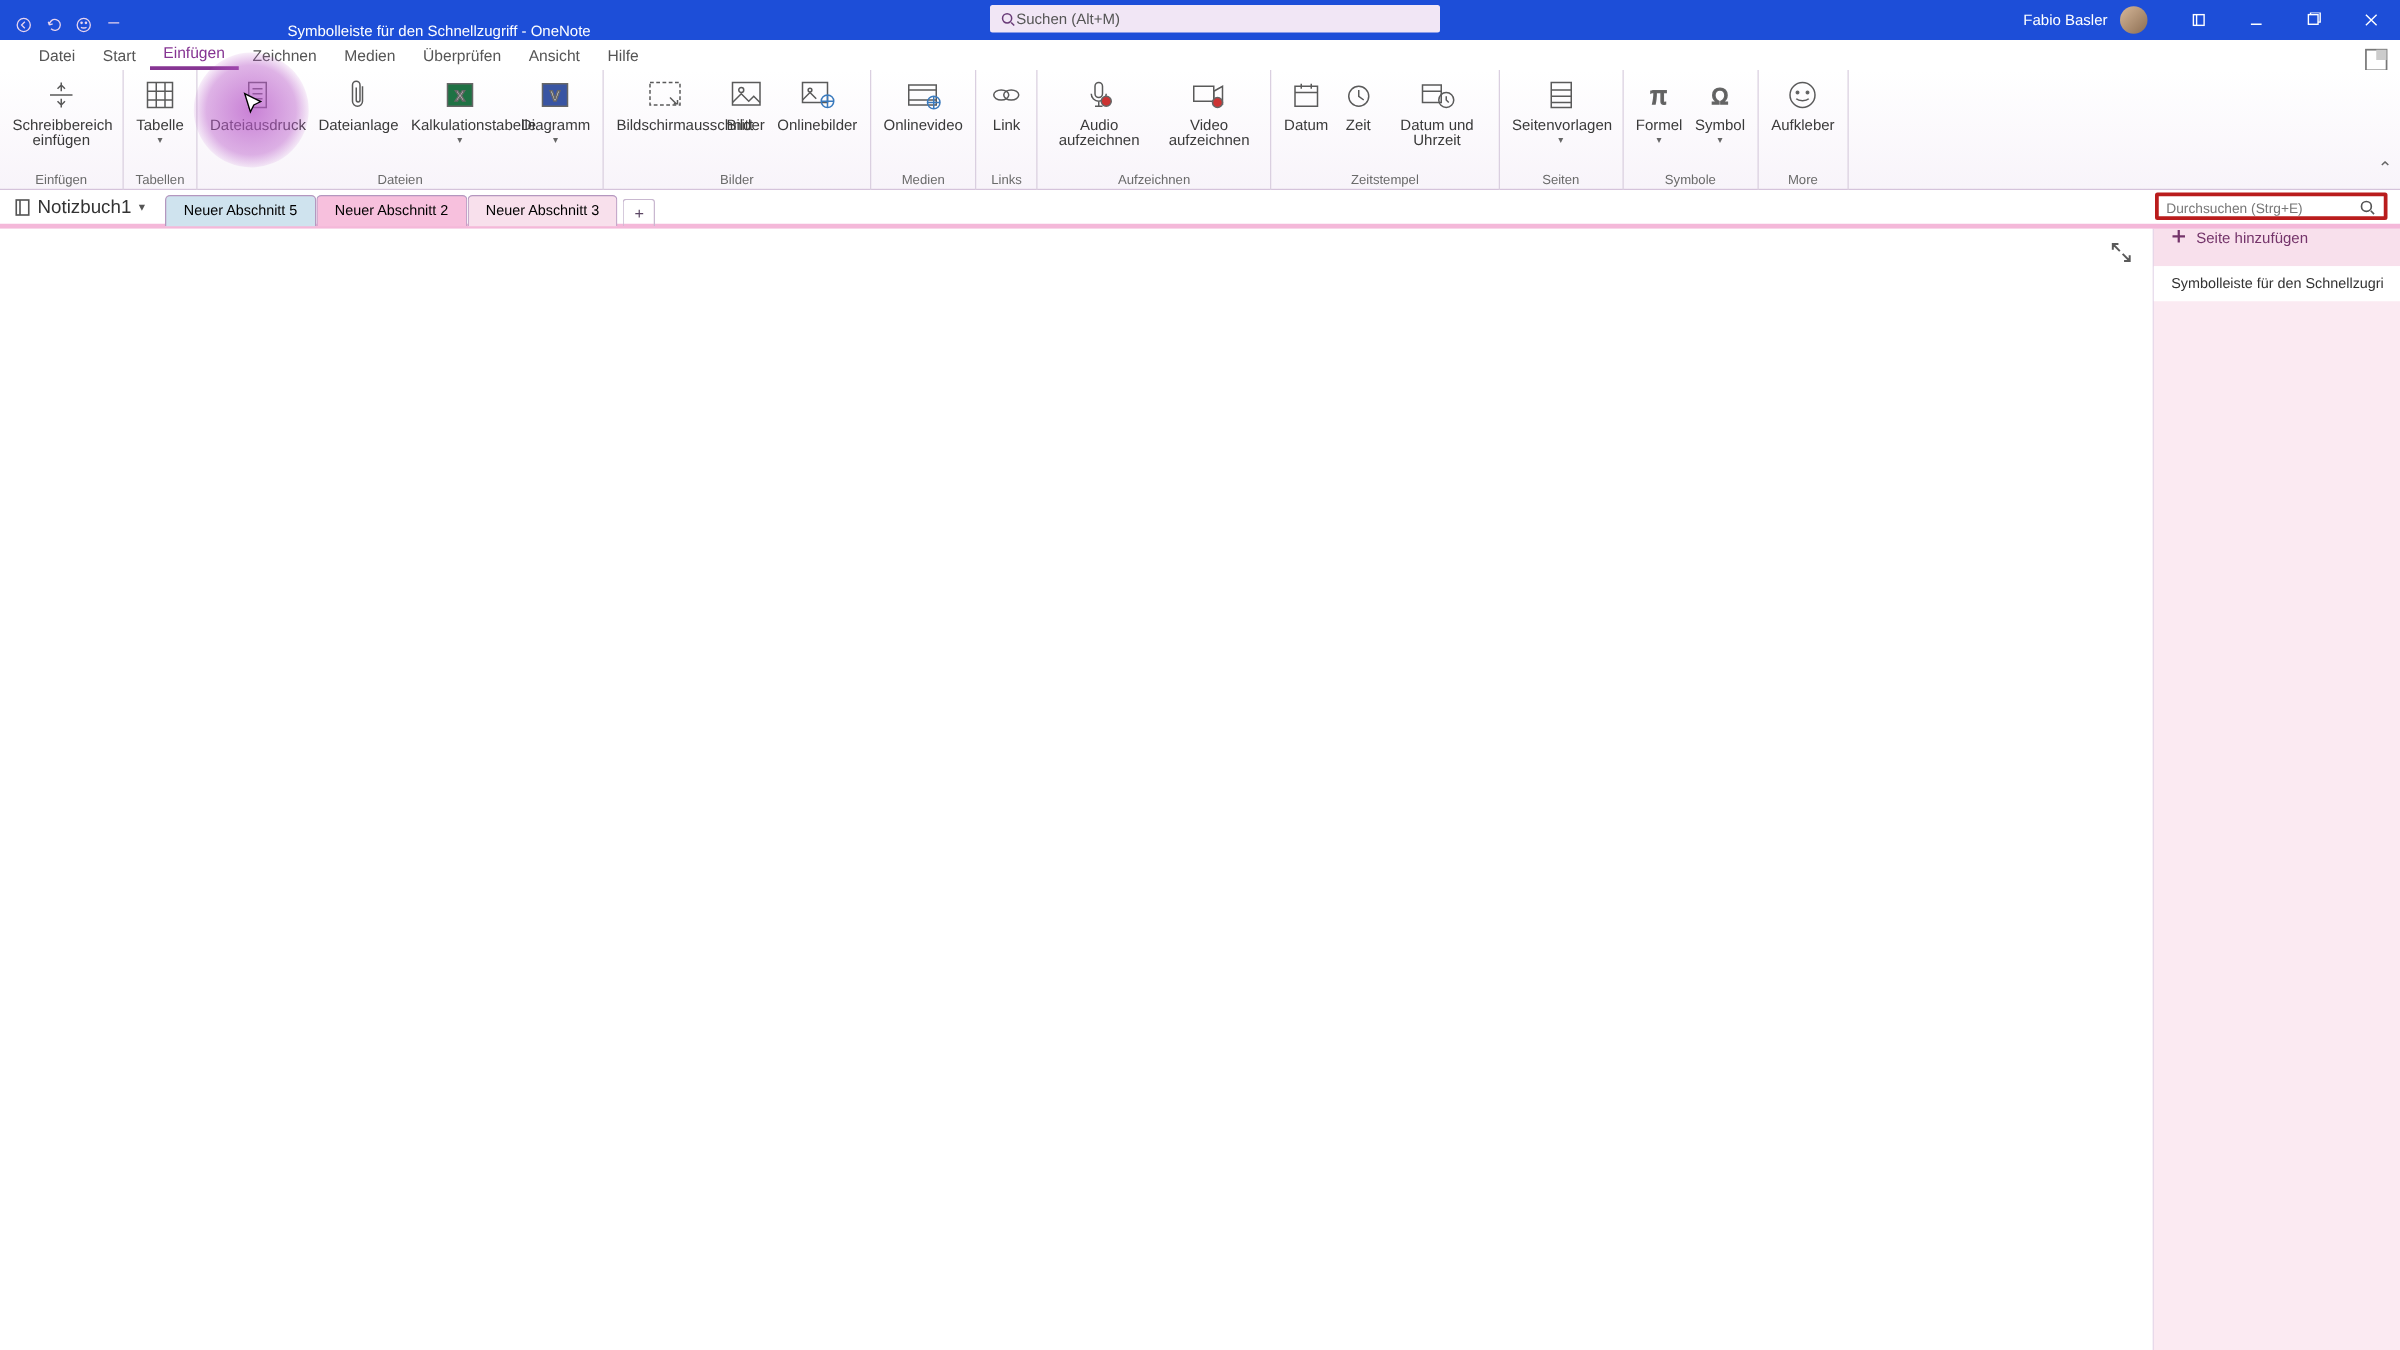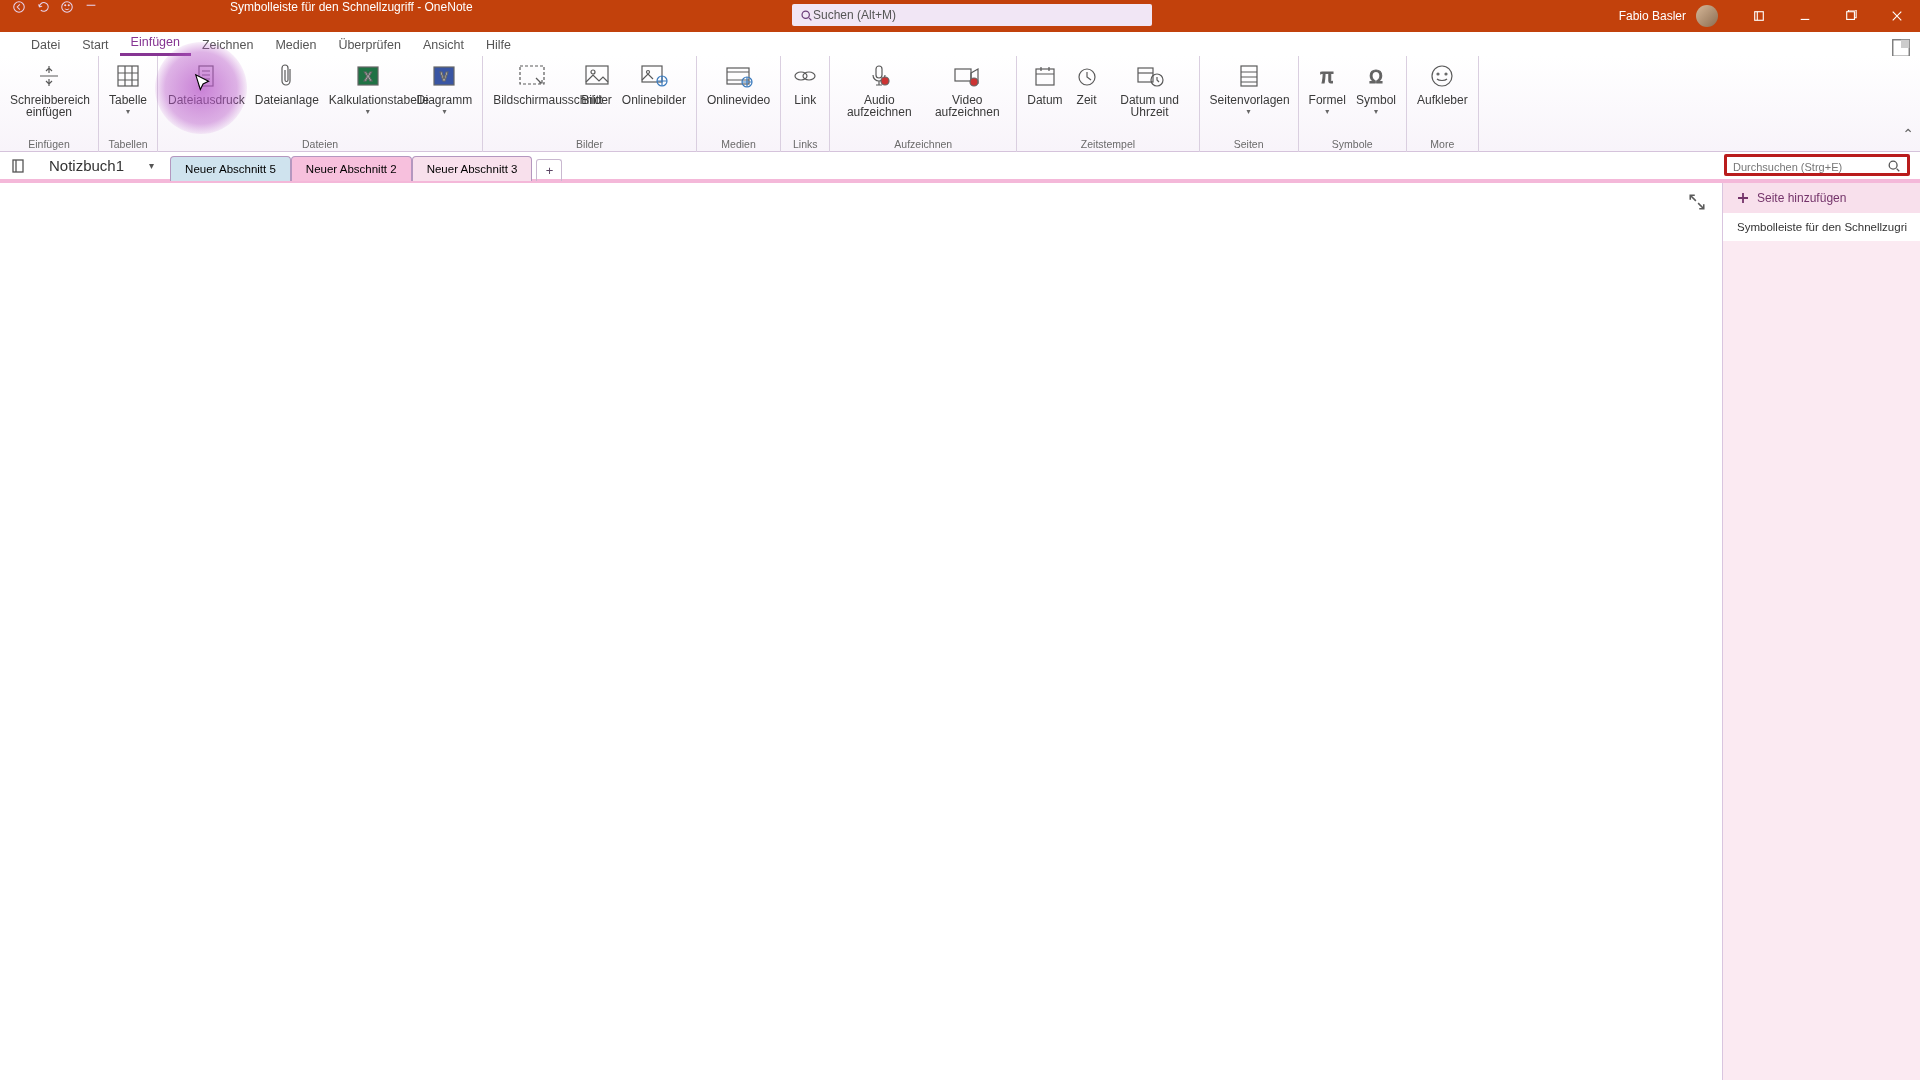--- a/index.html
+++ b/index.html
@@ -1,18 +1,18 @@
 <!DOCTYPE html>
 <html><head>
 <meta charset="utf-8">
 <style>
 *{margin:0;padding:0;box-sizing:border-box;font-family:"Segoe UI",Arial,sans-serif;-webkit-user-select:none;user-select:none}
 html,body{width:1920px;height:1080px;overflow:hidden;background:#fff}
 
-.titlebar{height:32px;background:#c2410c;display:flex;align-items:flex-start;position:relative;color:#fff}
+.titlebar{height:32px;background:#1d4ed8;display:flex;align-items:flex-end;position:relative;color:#fff}
 .tb-left{display:flex;align-items:center;padding-left:12px;gap:10px}
 .tb-left svg{width:14px;height:14px;fill:none;stroke:#e8d4ee;stroke-width:1.2}
 .tb-title{font-size:12px;color:#fff;position:absolute;left:230px}
 .tb-search{position:absolute;left:792px;top:4px;width:360px;height:22px;background:#f1e6f5;border-radius:2px;display:flex;align-items:center;padding:0 8px}
 .tb-search svg{width:13px;height:13px;stroke:#6a3c78;fill:none;stroke-width:1.5}
 .tb-search span{font-size:12px;color:#555;}
 .tb-right{position:absolute;right:0;top:0;height:32px;display:flex;align-items:center}
 .tb-user{font-size:12px;color:#fff;margin-right:10px}
 .tb-avatar{width:22px;height:22px;border-radius:50%;background:linear-gradient(135deg,#d6b899,#8b6d52);margin-right:18px}
 .tb-btn{width:46px;height:32px;display:flex;align-items:center;justify-content:center}
@@ -29,38 +29,38 @@
 .group-items{display:flex;flex:1;align-items:flex-start;gap:2px;padding-top:2px}
 .rbtn{display:flex;flex-direction:column;align-items:center;justify-content:flex-start;height:72px;padding:0 4px;cursor:pointer}
 .rbtn .ico{width:28px;height:28px;display:flex;align-items:center;justify-content:center;margin-bottom:4px}
 .rbtn .ico svg{stroke:#666;fill:none;stroke-width:1.2}
 .rbtn .lbl{font-size:12px;color:#3a3a3a;line-height:12px;text-align:center;max-width:78px}
 .rbtn .dd{font-size:8px;color:#666;margin-top:1px}
 .group-name{font-size:10.5px;color:#6a6a6a;margin-bottom:2px}
 .collapse{position:absolute;right:6px;top:70px;font-size:14px;color:#666}
 
 .subbar{height:31px;background:#fff;border-bottom:4px solid #f4b8d9;display:flex;align-items:center;padding-left:10px;position:relative}
-.nb{display:flex;align-items:center;gap:23px;font-size:15px;color:#333;margin-right:16px}
+.nb{display:flex;align-items:center;gap:4px;font-size:15px;color:#333;margin-right:16px}
 .nb svg{width:16px;height:16px;stroke:#555;fill:none;stroke-width:1.3}
 .nbdd{font-size:10px;color:#555;margin-left:2px}
 .sectab{height:25px;font-size:11.5px;padding:0 14px;display:flex;align-items:center;border-radius:4px 4px 0 0;margin-top:6px;border:1px solid #b497bf;border-bottom:none;position:relative}
 .st1{background:#cfe3ee}
 .st2{background:#f7c0dd}
 .st3{background:#f8e0ec}
 .addsec{width:26px;height:22px;display:flex;align-items:center;justify-content:center;border:1px solid #c9b8d0;border-bottom:none;margin-top:8px;margin-left:4px;border-radius:3px 3px 0 0;font-size:13px;color:#5b4664}
 .sub-search{position:absolute;right:10px;top:2px;width:186px;height:22px;border:3px solid #b91c1c;border-radius:2px;display:flex;align-items:flex-end;padding:0 6px;background:#fff}
 .sub-search span{font-size:11px;color:#777;flex:1}
 .sub-search svg{width:14px;height:14px;stroke:#555;fill:none;stroke-width:1.5}
 
 .workarea{display:flex;height:calc(1080px - 32px - 24px - 96px - 31px)}
 .canvas{flex:1;background:#fff;position:relative}
 .expand{position:absolute;right:16px;top:10px;width:18px;height:18px}
 .expand svg{stroke:#5a5a5a;fill:none;stroke-width:1.4}
 .rpane{width:198px;border-left:1px solid #d9c5df;display:flex;flex-direction:column;background:#fff}
-.addpage{height:30px;background:#f8e0ec;display:flex;align-items:center;padding-left:14px;font-size:12px;color:#74346a;gap:8px}
+.addpage{height:30px;background:#f8e0ec;display:flex;align-items:flex-start;padding-left:14px;font-size:12px;color:#74346a;gap:8px}
 .addpage svg{width:12px;height:12px;stroke:#74346a;fill:none;stroke-width:1.8}
 .pageitem{height:28px;font-size:11.5px;color:#333;padding-left:14px;display:flex;align-items:center;background:#fff}
 .restpane{flex:1;background:#fbeaf2}
 
 .hl{position:absolute;left:155px;top:42px;width:92px;height:92px;border-radius:50%;background:radial-gradient(circle,rgba(183,87,200,.75) 0%,rgba(183,87,200,.45) 55%,rgba(183,87,200,0) 75%);pointer-events:none;z-index:50}
 .cursor{position:absolute;left:193px;top:73px;z-index:60}
 .cursor svg{width:22px;height:22px}
 </style>
 </head>
 <body>

